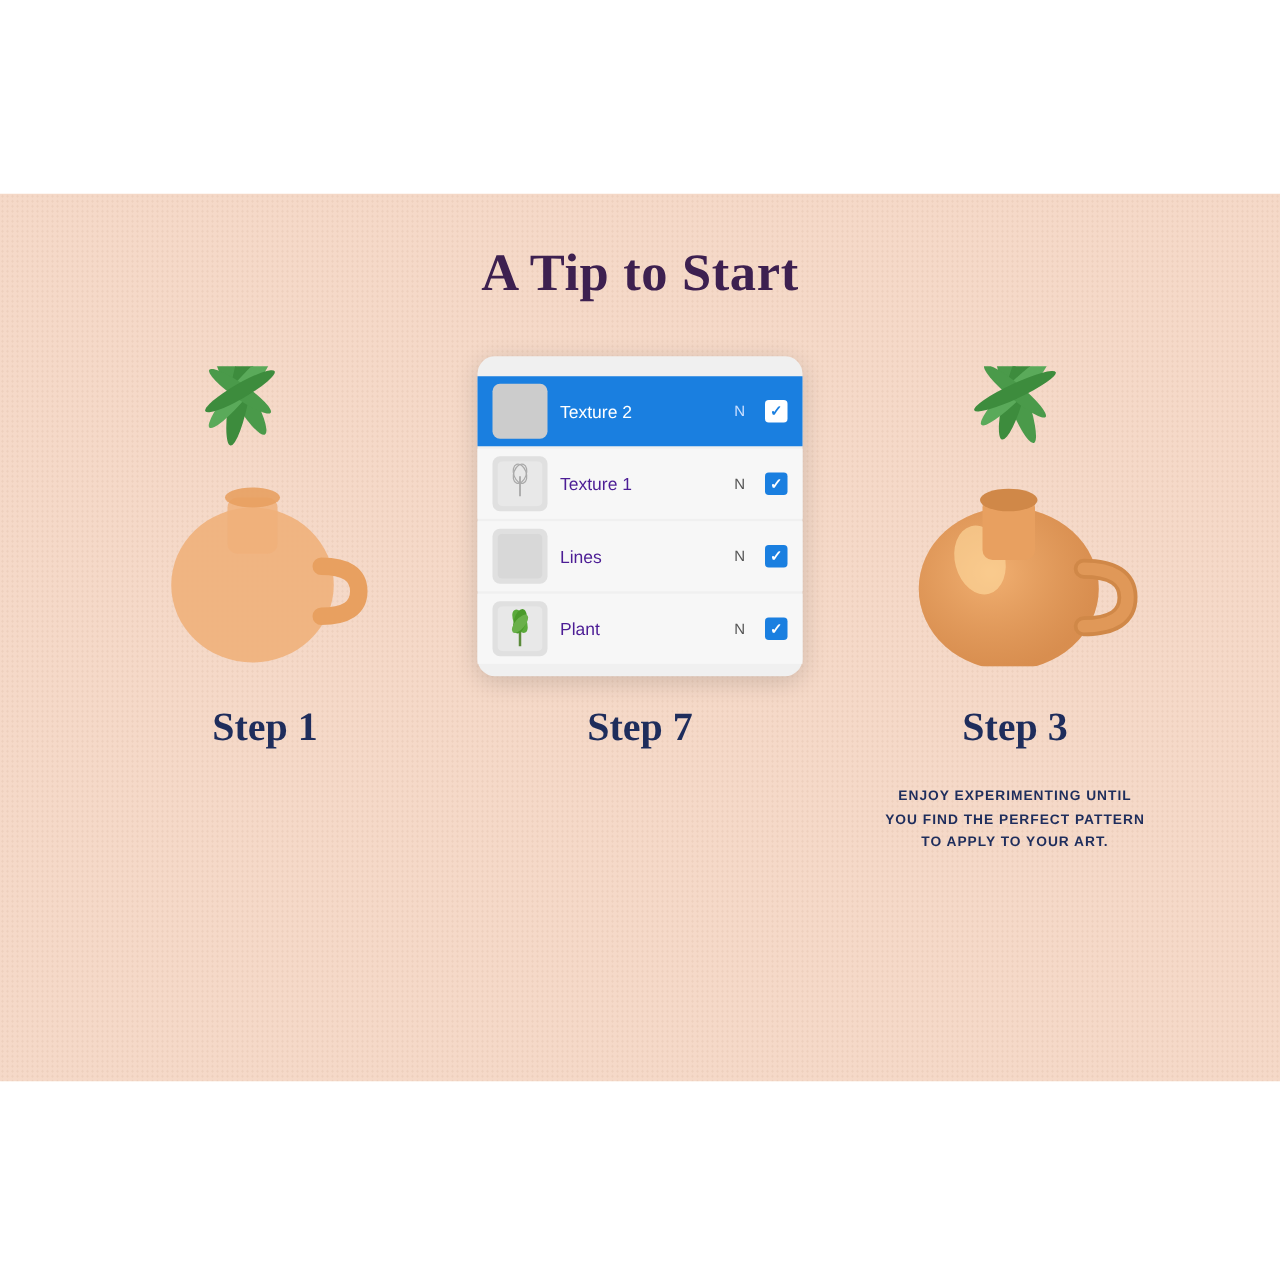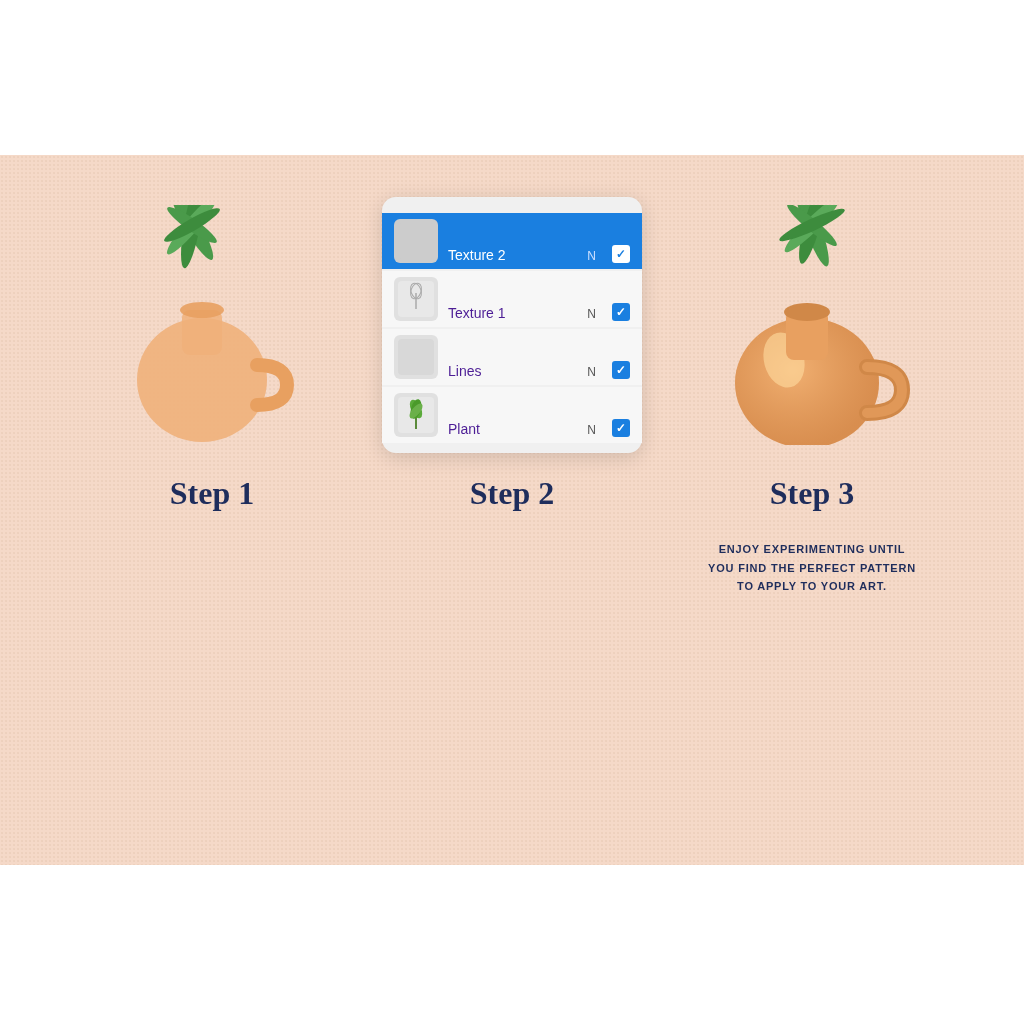--- a/index.html
+++ b/index.html
@@ -113,21 +113,21 @@
     }
 
     .layers-plus {
       font-size: 22px;
       color: #555;
       cursor: pointer;
     }
 
     .layer-row {
       display: flex;
-      align-items: flex-end;
+      align-items: center;
       padding: 6px 12px;
       gap: 10px;
       background: #f7f7f7;
       margin-bottom: 2px;
     }
 
     .layer-row.active {
       background: #1a7fe0;
     }
 
@@ -206,20 +206,21 @@
       height: 36px;
     }
   </style>
 </head>
 <body>
 
 <div class="white-top"></div>
 
 <div class="main-card">
 
+  <h1 class="title">A Tip to Start</h1>
 
   <div class="steps-row">
 
     <div class="step-col">
       <div class="step-illustration vase-simple">
         <svg viewBox="0 0 220 240" xmlns="http://www.w3.org/2000/svg">
 
           <g transform="translate(90,20)">
             <ellipse cx="0" cy="0" rx="8" ry="40" fill="#4a9a4a" transform="rotate(-30)"></ellipse>
             <ellipse cx="0" cy="0" rx="8" ry="44" fill="#3d8c3d" transform="rotate(10)"></ellipse>
@@ -290,21 +291,21 @@
                 <ellipse cx="18" cy="12" rx="5" ry="10" fill="#4a9a2a" transform="rotate(15,18,12)"></ellipse>
                 <ellipse cx="18" cy="14" rx="4" ry="9" fill="#6ab04a" transform="rotate(40,18,14)"></ellipse>
               </svg>
             </div>
             <span class="layer-name">Plant</span>
             <span class="layer-n">N</span>
             <div class="layer-check"></div>
           </div>
         </div>
       </div>
-      <h2 class="step-heading">Step 2</h2>
+      <h2 class="step-heading">Step 7</h2>
     </div>
 
     <div class="step-col">
       <div class="step-illustration vase-glossy">
         <svg viewBox="0 0 220 240" xmlns="http://www.w3.org/2000/svg">
 
           <g transform="translate(110,20)">
             <ellipse cx="0" cy="0" rx="8" ry="44" fill="#4a9a4a" transform="rotate(-20)"></ellipse>
             <ellipse cx="0" cy="0" rx="8" ry="40" fill="#3d8c3d" transform="rotate(15)"></ellipse>
             <ellipse cx="0" cy="0" rx="7" ry="38" fill="#5aaa5a" transform="rotate(45)"></ellipse>

